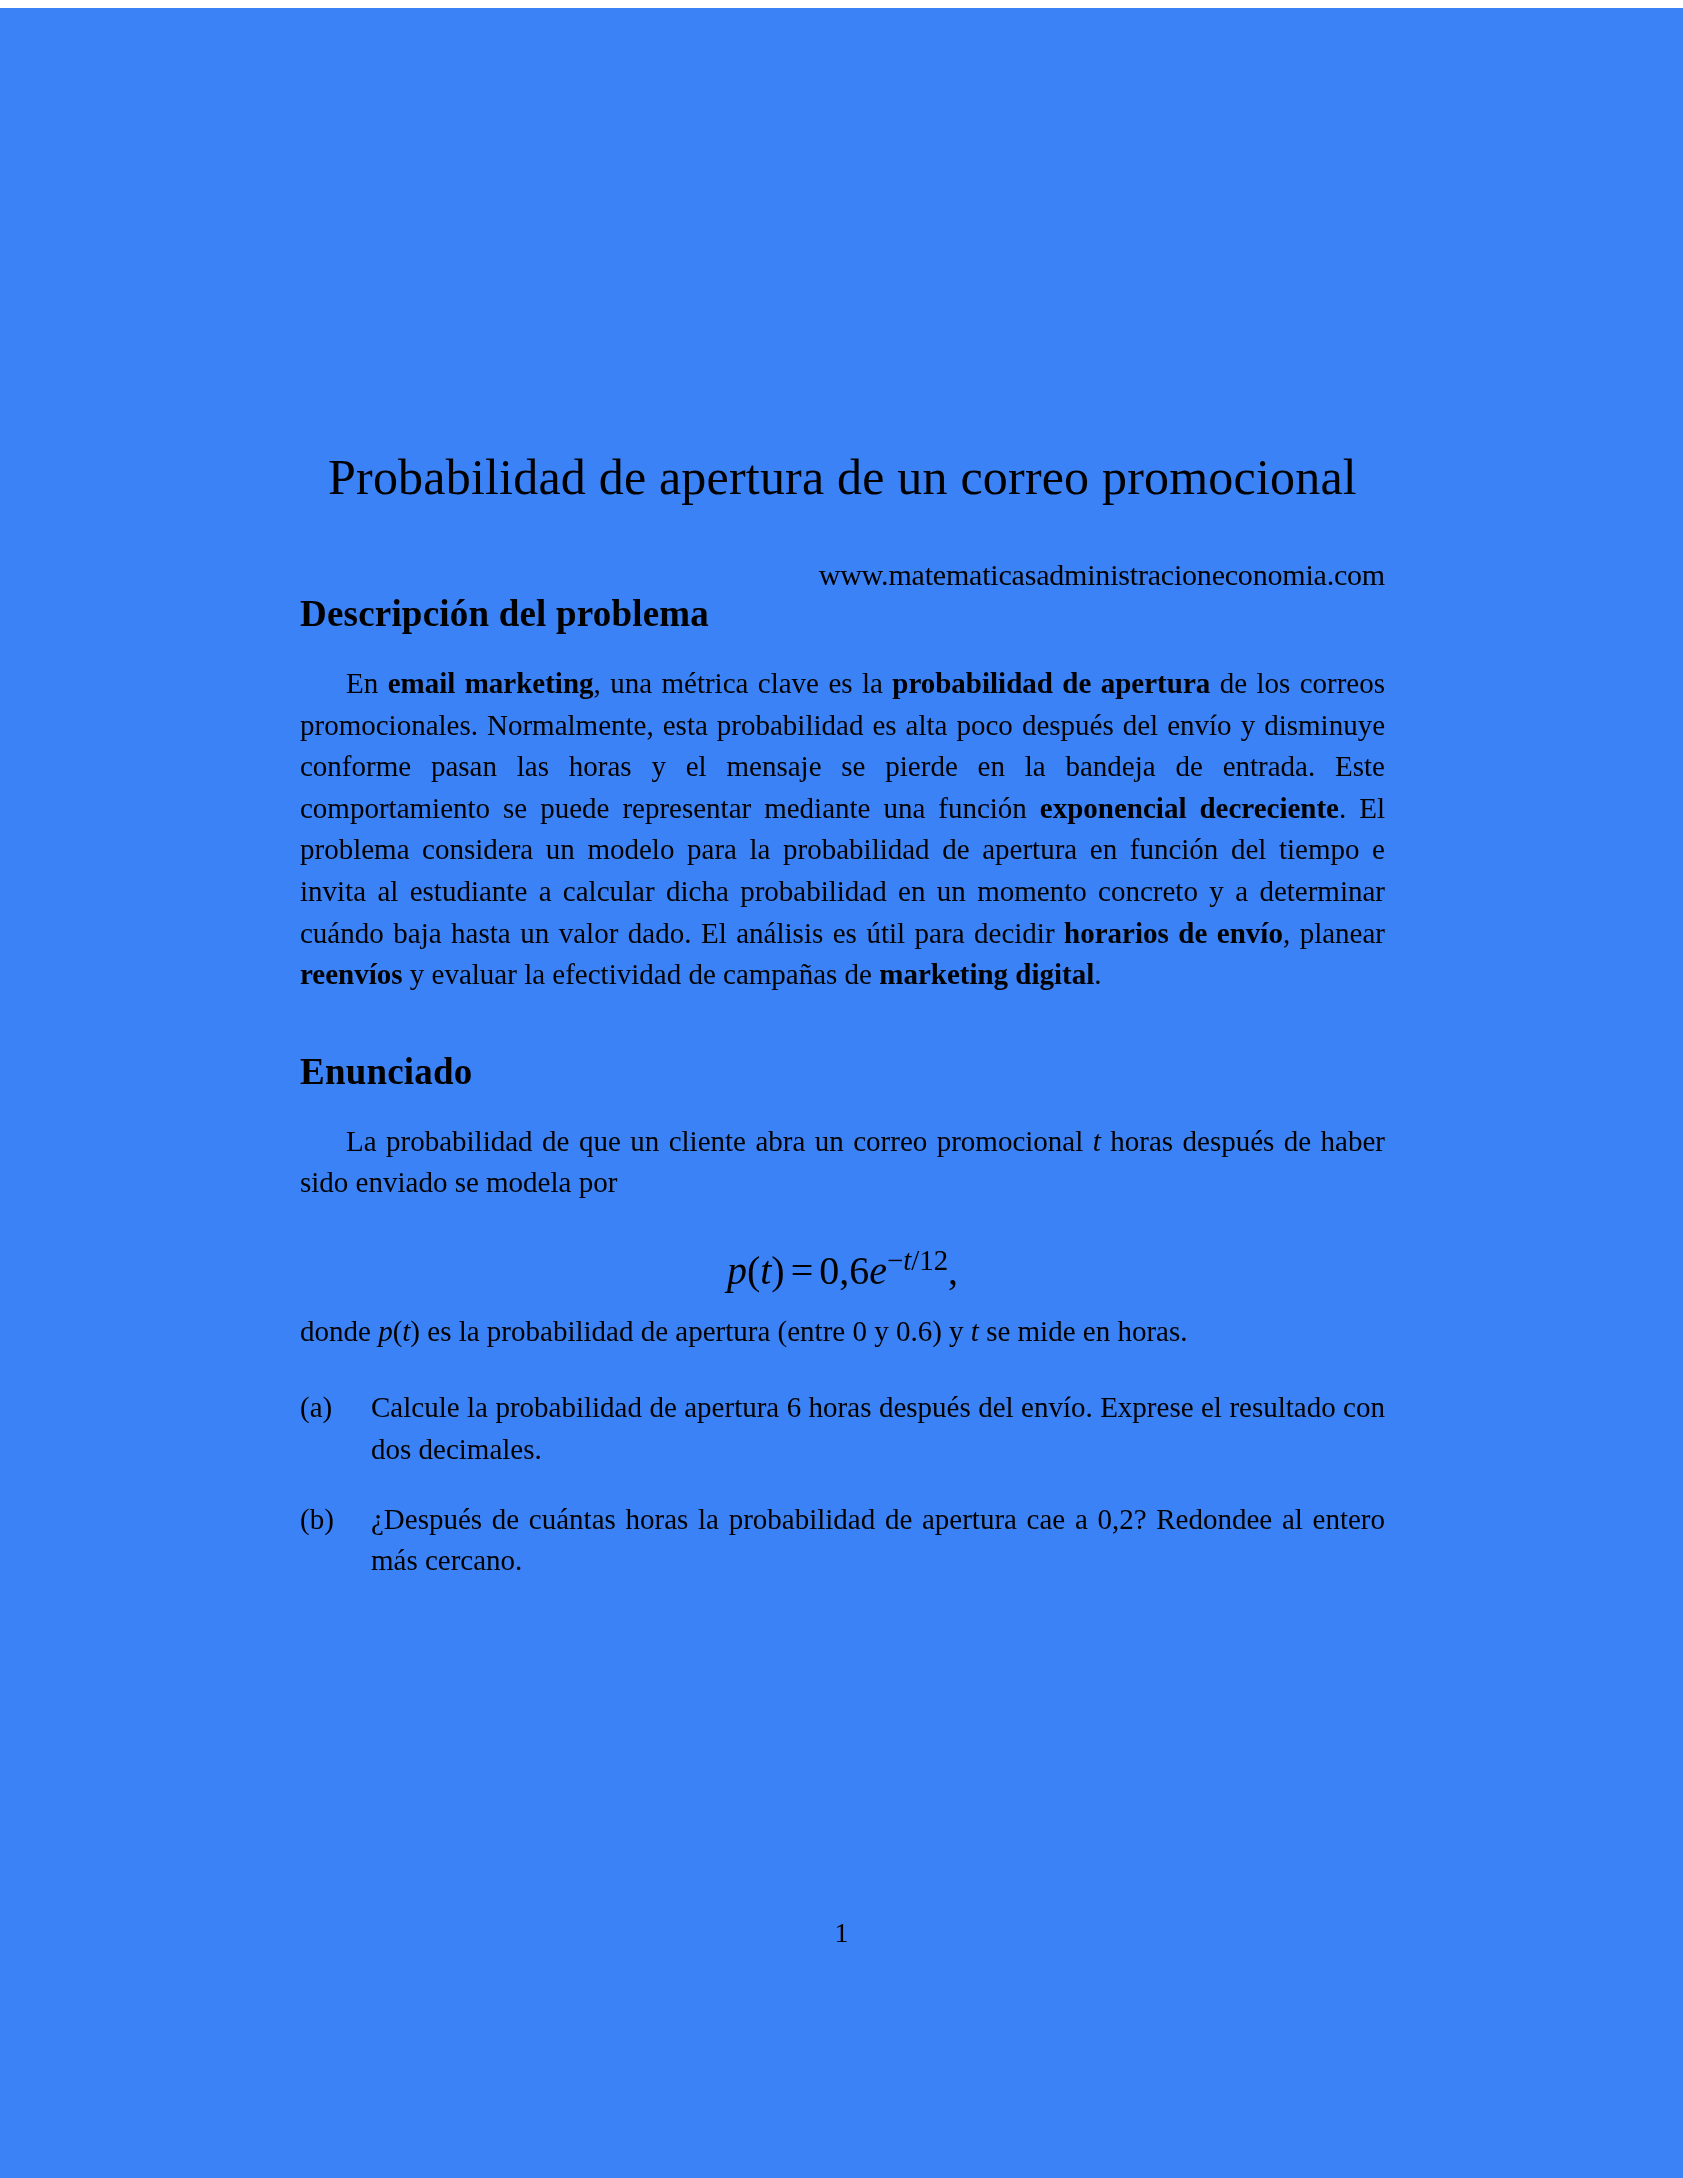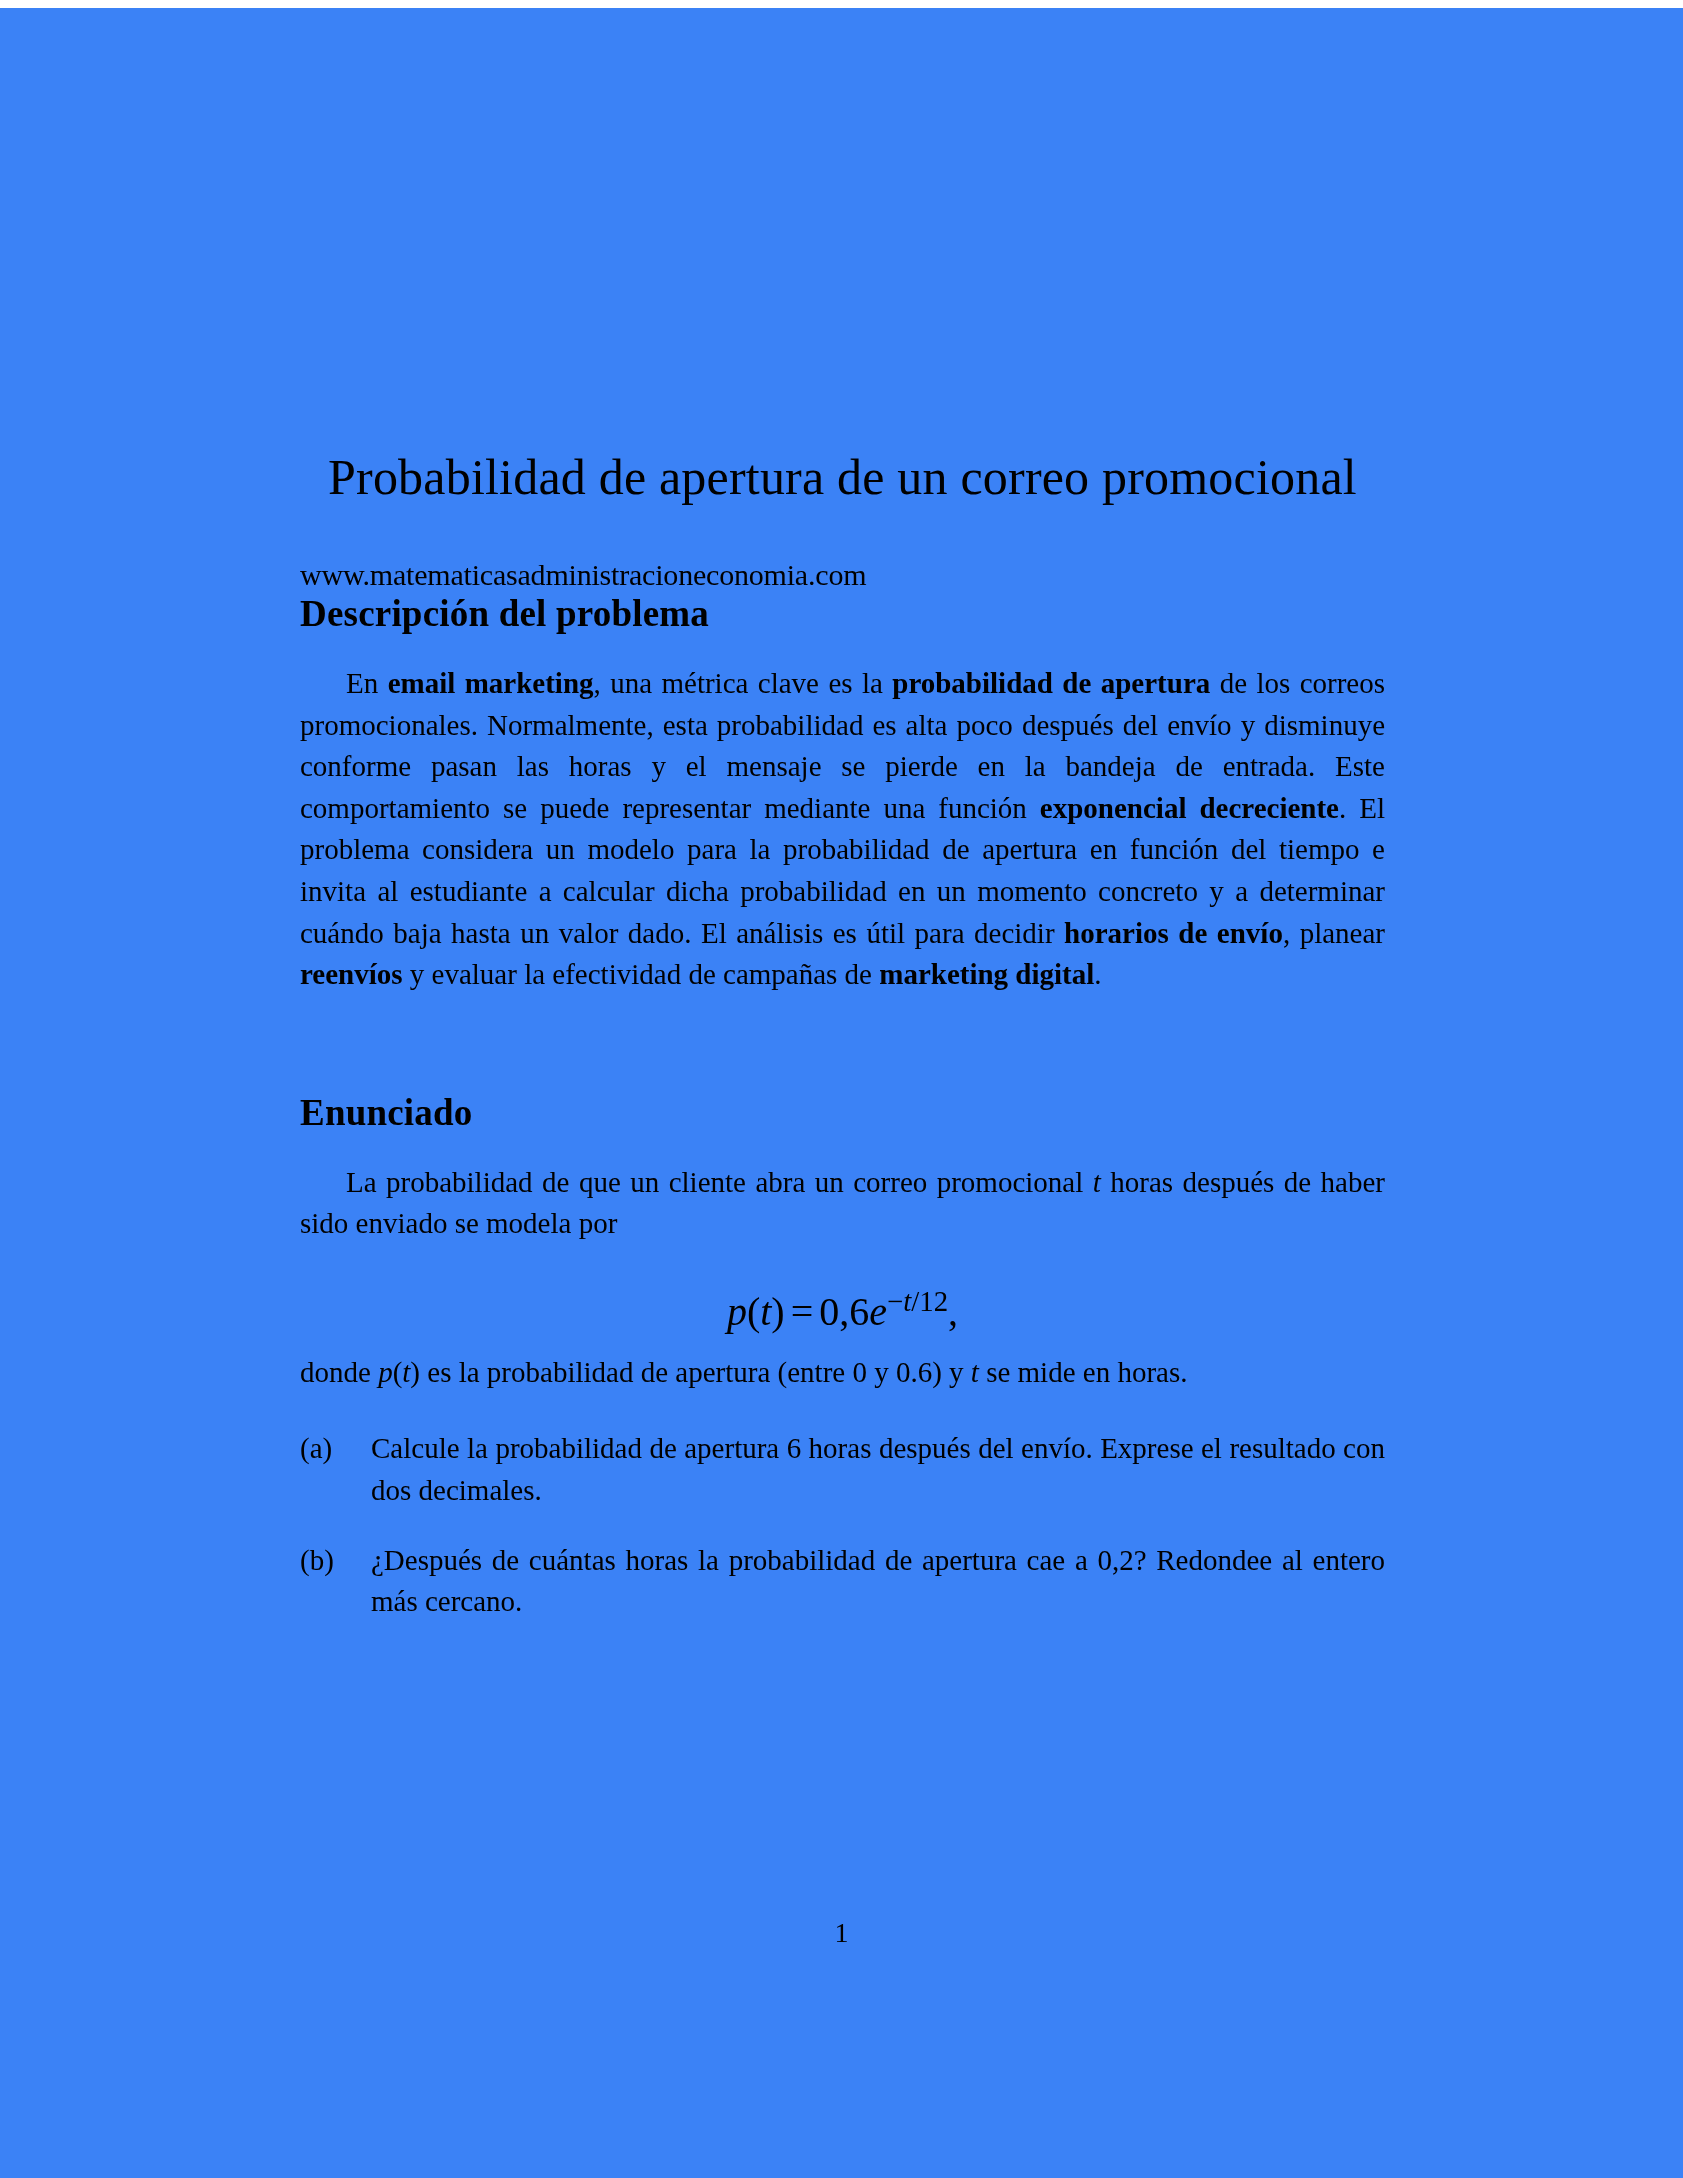--- a/index.html
+++ b/index.html
@@ -36,35 +36,35 @@
     font-weight: normal;
     font-size: 50px;
     line-height: 1.18;
     text-align: center;
     margin: 0;
     padding-top: 440px;
     letter-spacing: 0.2px;
   }
 
   .subtitle {
-    text-align: left;
+    text-align: right;
     font-size: 30px;
     margin-top: 51px;
     letter-spacing: -0.2px;
   }
 
   h2.section {
     font-weight: bold;
     font-size: 37px;
     margin: 0;
     letter-spacing: 0.2px;
   }
 
   #sec-descripcion { }
-  #sec-enunciado   { margin-top: 95px; }
+  #sec-enunciado   { margin-top: 54px; }
 
   p.body-text {
     font-size: 29px;
     line-height: 1.435;
     text-align: justify;
     text-justify: inter-word;
     margin: 0;
     hyphens: manual;
   }
 

